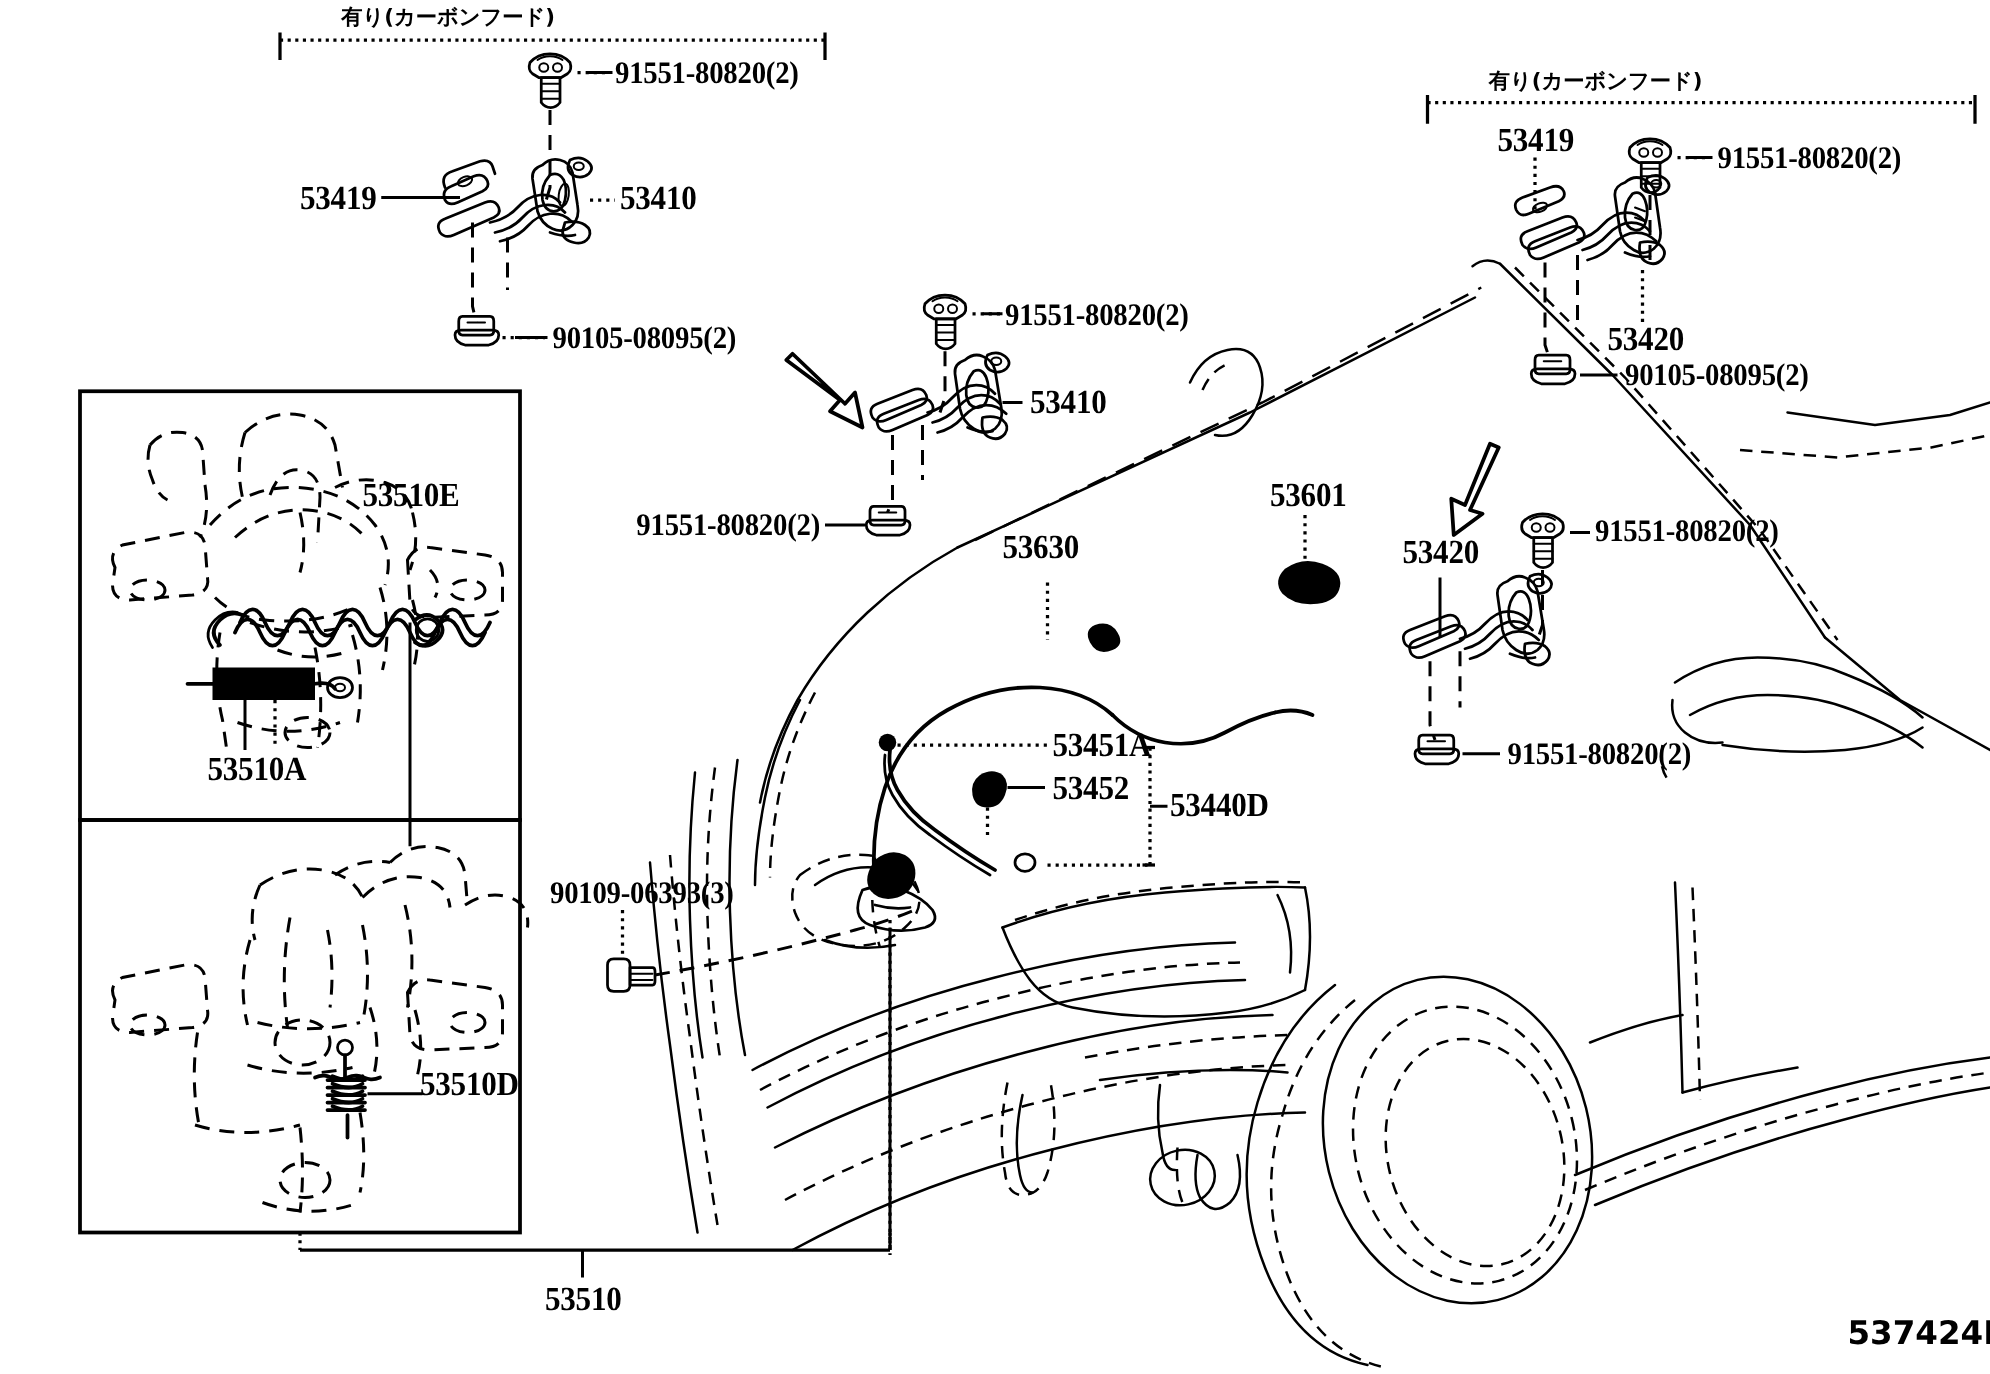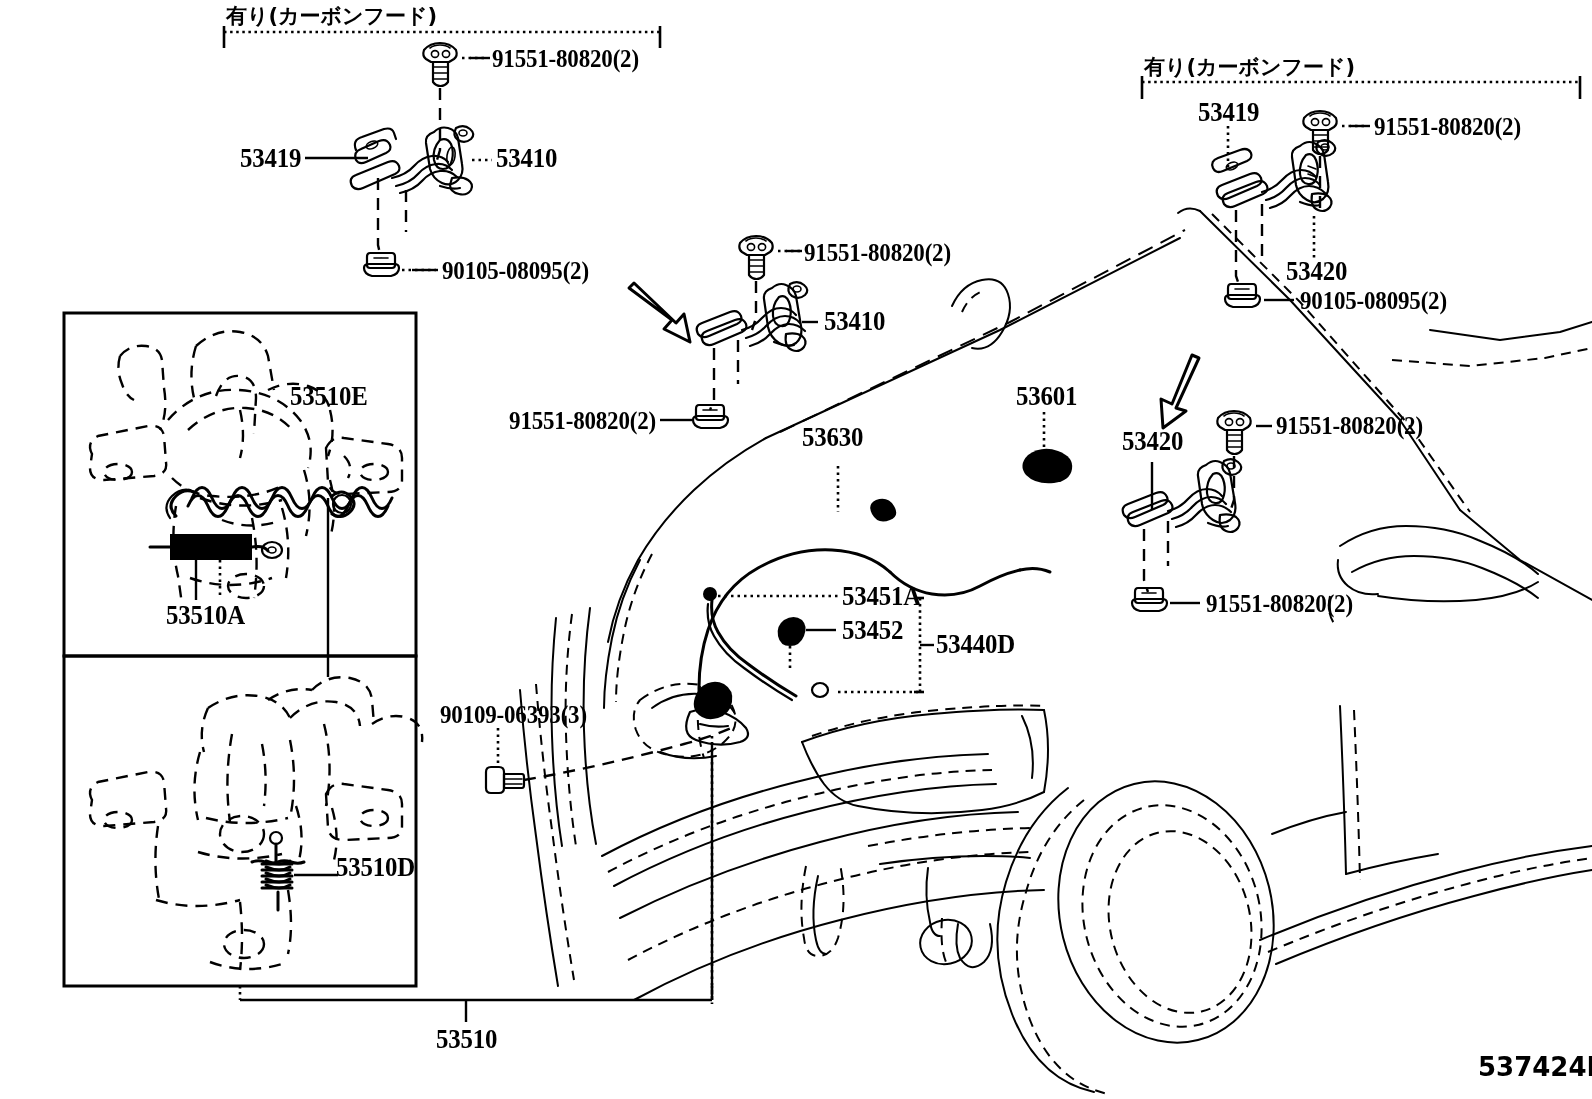--- a/index.html
+++ b/index.html
@@ -31,24 +31,25 @@
     white-space: nowrap;
     line-height: 1;
     letter-spacing: -0.2px;
     transform: scaleX(0.92);
     transform-origin: left center;
   }
   .lbl.part { font-size: 27px; }
   .lbl.bolt { font-size: 25px; }
   .lbl.jp {
     font-family: "DejaVu Sans", sans-serif;
-    font-size: 21px;
+    font-size: 17px;
     font-weight: bold;
     letter-spacing: 0px;
     transform: none;
+    margin-left: 47px;
   }
   .lbl.drawid {
     font-family: "DejaVu Sans", "Liberation Sans", sans-serif;
     font-size: 26px;
     font-weight: bold;
     letter-spacing: 0px;
     transform: none;
   }
   .lbl.anchor-end { transform: scaleX(0.92) translateX(-100%); }
 </style>

